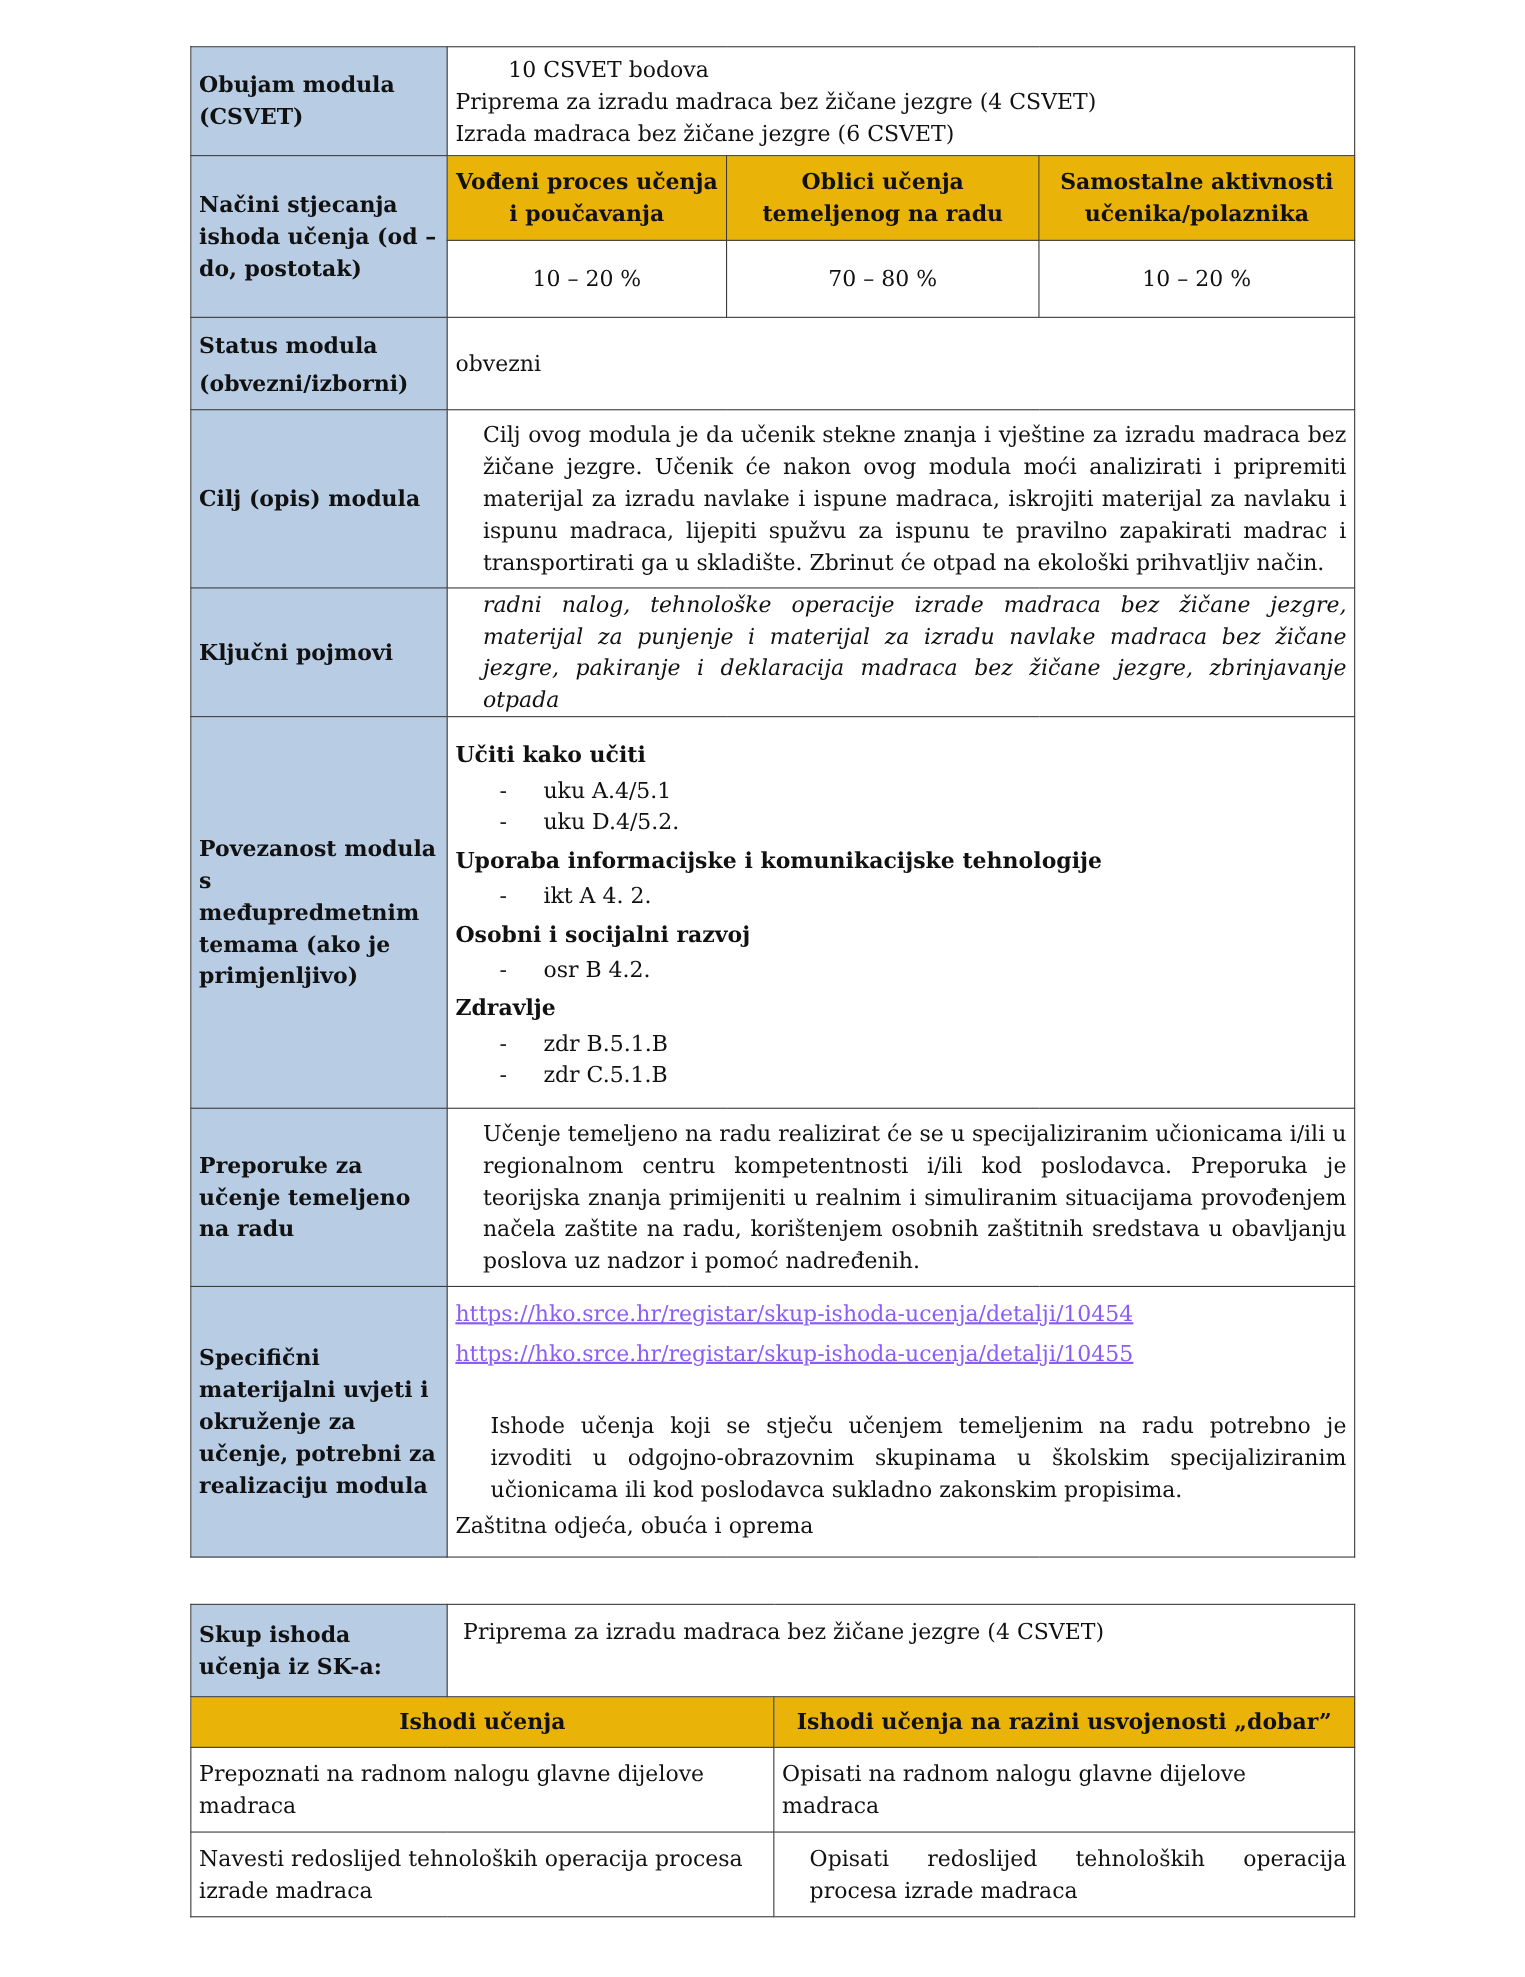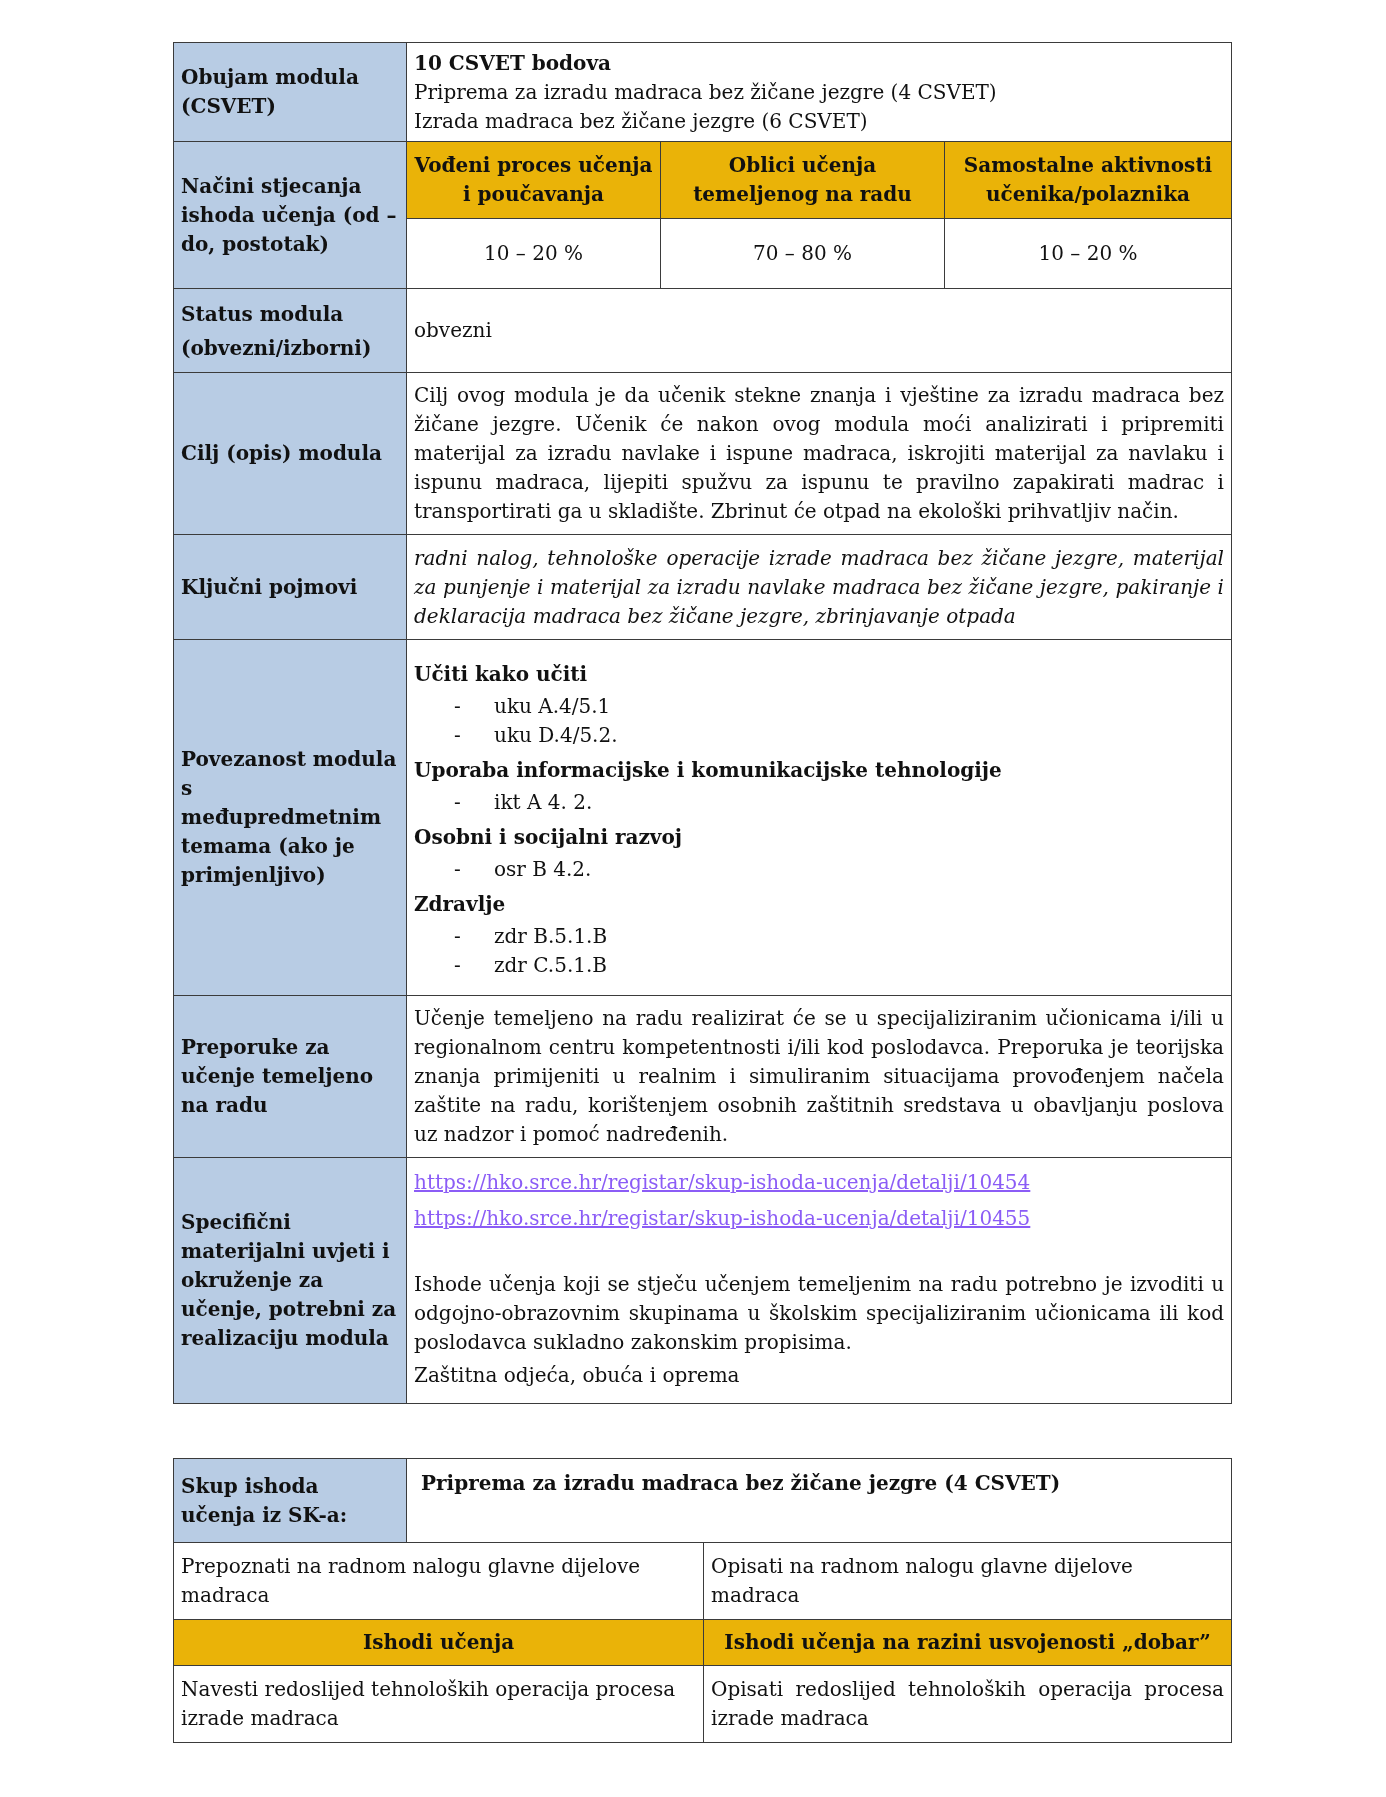--- a/index.html
+++ b/index.html
@@ -3,23 +3,23 @@
 <meta charset="utf-8">
 <style>
   html, body { margin: 0; padding: 0; background: #ffffff; }
   body { width: 1386px; height: 1797px; position: relative; font-family: "DejaVu Serif", "Liberation Serif", serif; color: #111; }
   .page { position: absolute; left: 0; top: 0; width: 1386px; height: 1406px; }
   table { border-collapse: collapse; position: absolute; left: 173px; width: 1058px; table-layout: fixed; }
   td, th { border: 1.5px solid #3b3b3b; vertical-align: middle; padding: 0 7px; font-size: 20px; line-height: 29px; }
   .lab { background: #b8cce4; font-weight: bold; font-family: "DejaVu Serif", serif; font-size: 20px; line-height: 29px; }
   .hdr { background: #eab308; font-weight: bold; text-align: center; }
   .center { text-align: center; }
-  .just { text-align: justify; }
+  .just { text-align: justify; padding-left: 32px; }
   .it { font-style: italic; margin-top: 20px; }
-  .b { font-weight: bold; }
+  .b { font-weight: normal; margin-left: 48px; }
   .link { color: #8b5cf6; text-decoration: underline; display: block; line-height: 36px; }
   .sub { font-weight: bold; line-height: 36px; margin-top: 2px; }
   .li { position: relative; padding-left: 80px; line-height: 29px; }
   .li .dash { position: absolute; left: 40px; }
   #t1 { top: 42px; }
   #t2 { top: 1458px; }
 </style>
 </head>
 <body>
 
@@ -108,27 +108,27 @@
     <colgroup>
       <col style="width:233px">
         <col style="width:297px">
         <col style="width:528px">
     </colgroup>
     <tbody>
         <tr style="height:84px">
       <td class="lab">Skup ishoda učenja iz SK-a:</td>
       <td colspan="2" class="b" style="vertical-align:top;padding-top:10px;padding-left:14px">Priprema za izradu madraca bez žičane jezgre (4 CSVET)</td>
     </tr>
+    <tr style="height:46px">
+      <td colspan="2" class="hdr">Ishodi učenja</td>
+      <td class="hdr">Ishodi učenja na razini usvojenosti „dobar”</td>
+    </tr>
     <tr style="height:77px">
       <td colspan="2">Prepoznati na radnom nalogu glavne dijelove madraca</td>
       <td>Opisati na radnom nalogu glavne dijelove madraca</td>
-    </tr>
-    <tr style="height:46px">
-      <td colspan="2" class="hdr">Ishodi učenja</td>
-      <td class="hdr">Ishodi učenja na razini usvojenosti „dobar”</td>
     </tr>
     <tr style="height:77px">
       <td colspan="2">Navesti redoslijed tehnoloških operacija procesa izrade madraca</td>
       <td class="just">Opisati redoslijed tehnoloških operacija procesa izrade madraca</td>
     </tr>
   </tbody>
     </table>
 
 </div>
 

